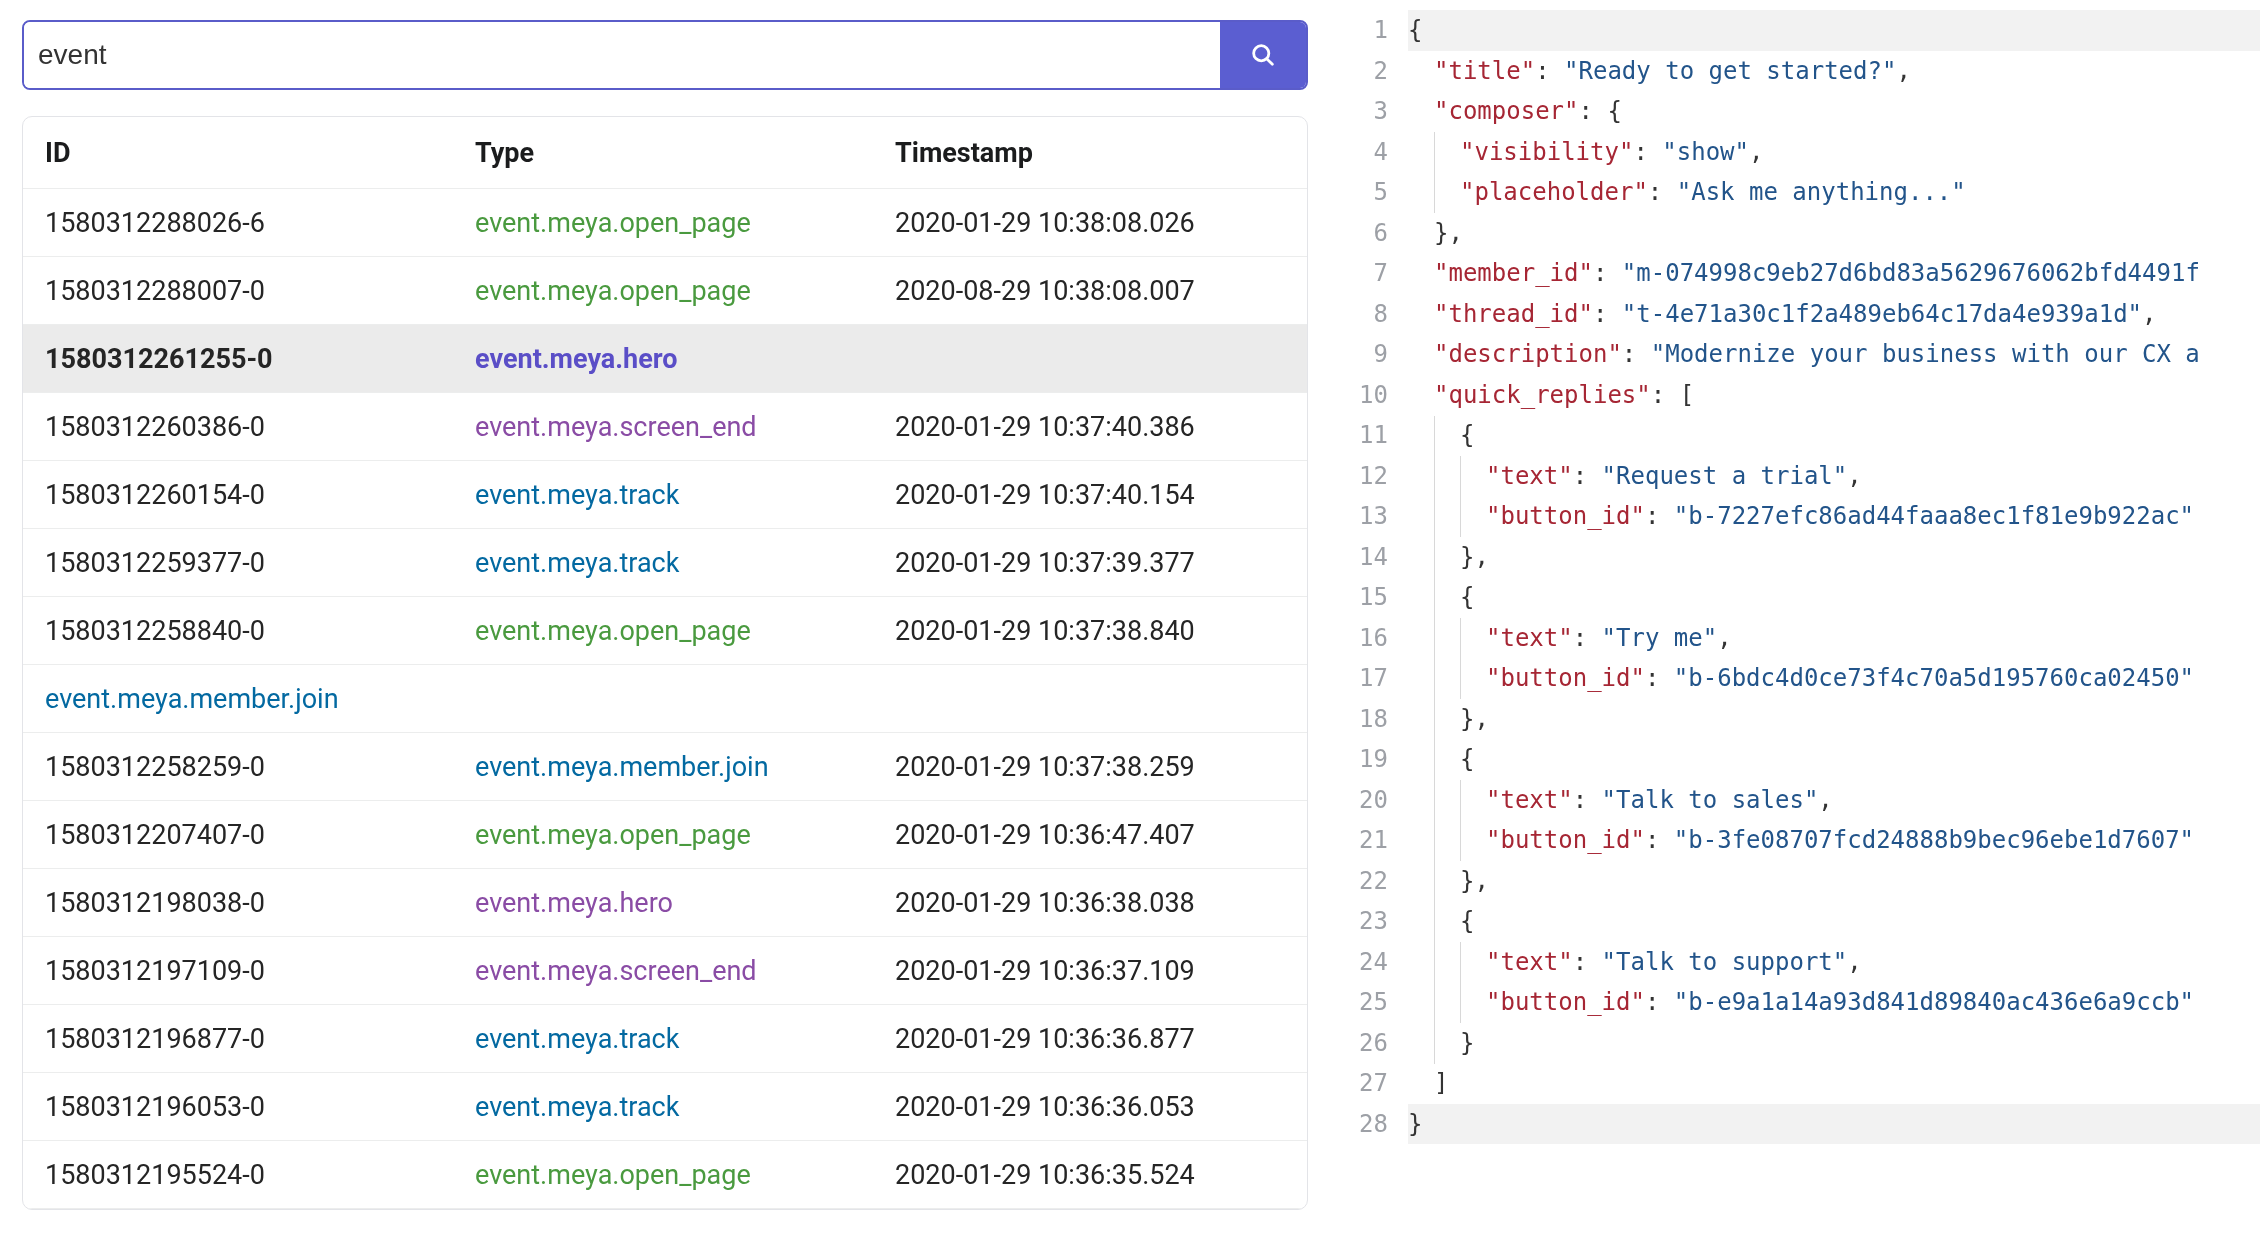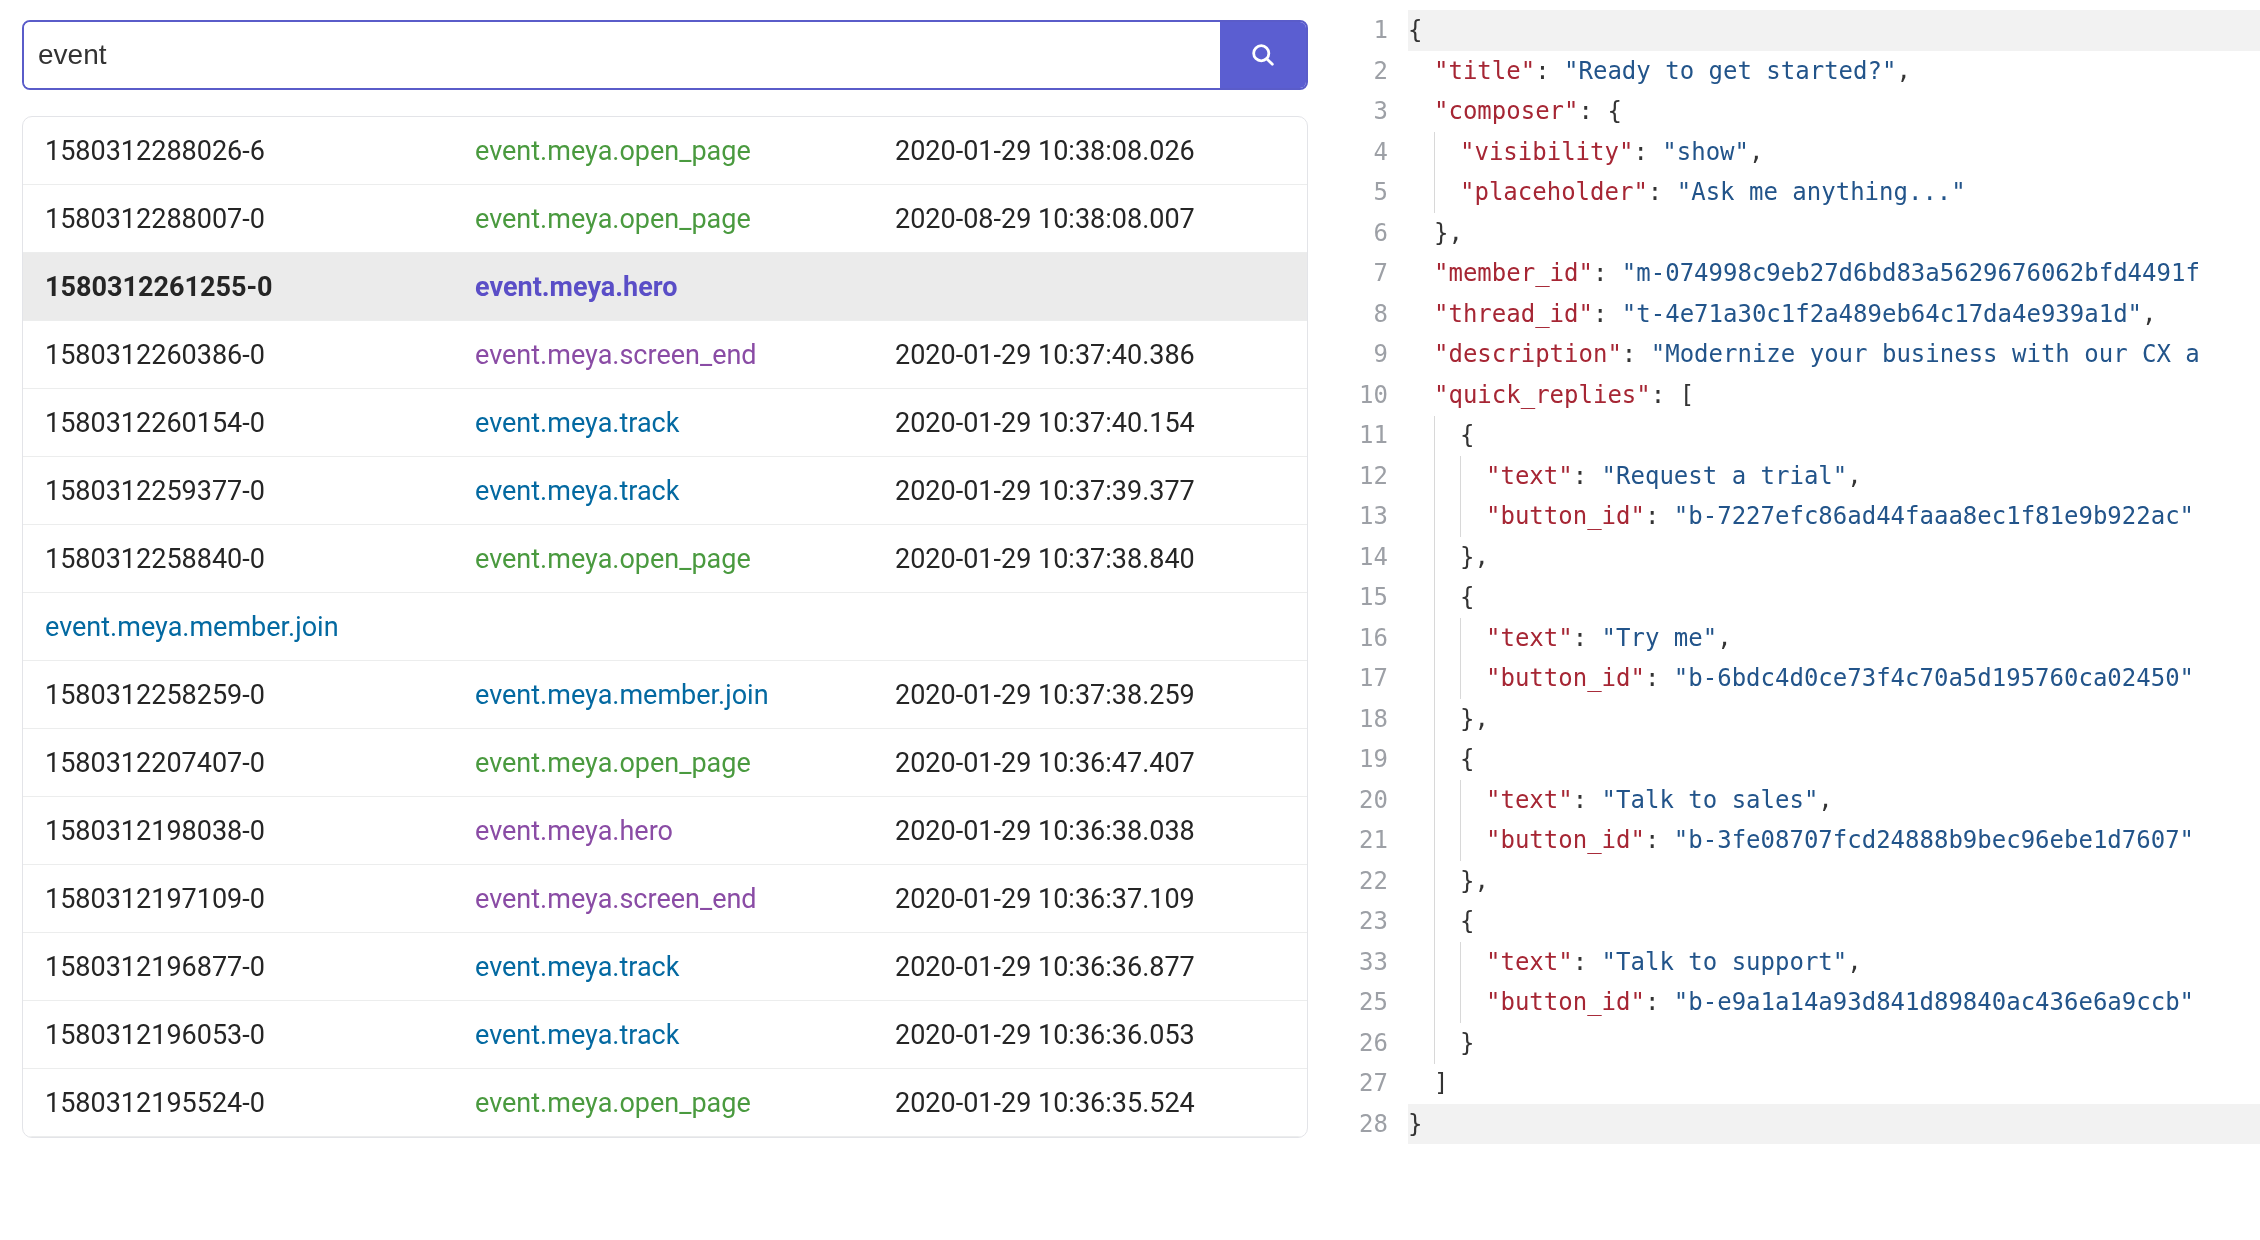--- a/index.html
+++ b/index.html
@@ -132,20 +132,25 @@
       <input class="search-input" type="text" value="event" style="">
       <button class="search-button">
         <svg width="28" height="28" viewBox="0 0 24 24" fill="none" stroke-width="2.4" stroke-linecap="round">
           <circle cx="10.5" cy="10.5" r="6.5"></circle>
           <line x1="20" y1="20" x2="15.2" y2="15.2"></line>
         </svg>
       </button>
     </div>
 
     <div class="table-card">
+      <div class="table-head">
+        <div class="col-id">ID</div>
+        <div class="col-type">Type</div>
+        <div class="col-ts">Timestamp</div>
+      </div>
       <div id="table-body">
           <div class="table-row">
             <div class="col-id">1580312288026-6</div>
             <div class="col-type type-green">event.meya.open_page</div>
             <div class="col-ts">2020-01-29 10:38:08.026</div>
           </div>
           <div class="table-row">
             <div class="col-id">1580312288007-0</div>
             <div class="col-type type-green">event.meya.open_page</div>
             <div class="col-ts">2020-08-29 10:38:08.007</div>
@@ -235,21 +240,21 @@
         <div>14</div>
         <div>15</div>
         <div>16</div>
         <div>17</div>
         <div>18</div>
         <div>19</div>
         <div>20</div>
         <div>21</div>
         <div>22</div>
         <div>23</div>
-        <div>33</div>
+        <div>24</div>
         <div>25</div>
         <div>26</div>
         <div>27</div>
         <div>28</div>
       </div>
     <div class="code" id="code"><div class="code-line hl"><span class="br">{</span></div><div class="code-line"><span class="ind" style="width: 26px;"></span><span class="key">"title"</span><span class="punc">: </span><span class="str">"Ready to get started?"</span><span class="punc">,</span></div><div class="code-line"><span class="ind" style="width: 26px;"></span><span class="key">"composer"</span><span class="punc">: </span><span class="br">{</span></div><div class="code-line"><span class="ind" style="width: 26px;"></span><span class="ind" style="width: 26px;"><span class="pipe"></span></span><span class="key">"visibility"</span><span class="punc">: </span><span class="str">"show"</span><span class="punc">,</span></div><div class="code-line"><span class="ind" style="width: 26px;"></span><span class="ind" style="width: 26px;"><span class="pipe"></span></span><span class="key">"placeholder"</span><span class="punc">: </span><span class="str">"Ask me anything..."</span></div><div class="code-line"><span class="ind" style="width: 26px;"></span><span class="br">}</span><span class="punc">,</span></div><div class="code-line"><span class="ind" style="width: 26px;"></span><span class="key">"member_id"</span><span class="punc">: </span><span class="str">"m-074998c9eb27d6bd83a5629676062bfd4491f</span></div><div class="code-line"><span class="ind" style="width: 26px;"></span><span class="key">"thread_id"</span><span class="punc">: </span><span class="str">"t-4e71a30c1f2a489eb64c17da4e939a1d"</span><span class="punc">,</span></div><div class="code-line"><span class="ind" style="width: 26px;"></span><span class="key">"description"</span><span class="punc">: </span><span class="str">"Modernize your business with our CX a</span></div><div class="code-line"><span class="ind" style="width: 26px;"></span><span class="key">"quick_replies"</span><span class="punc">: </span><span class="br">[</span></div><div class="code-line"><span class="ind" style="width: 26px;"></span><span class="ind" style="width: 26px;"><span class="pipe"></span></span><span class="br">{</span></div><div class="code-line"><span class="ind" style="width: 26px;"></span><span class="ind" style="width: 26px;"><span class="pipe"></span></span><span class="ind" style="width: 26px;"><span class="pipe"></span></span><span class="key">"text"</span><span class="punc">: </span><span class="str">"Request a trial"</span><span class="punc">,</span></div><div class="code-line"><span class="ind" style="width: 26px;"></span><span class="ind" style="width: 26px;"><span class="pipe"></span></span><span class="ind" style="width: 26px;"><span class="pipe"></span></span><span class="key">"button_id"</span><span class="punc">: </span><span class="str">"b-7227efc86ad44faaa8ec1f81e9b922ac"</span></div><div class="code-line"><span class="ind" style="width: 26px;"></span><span class="ind" style="width: 26px;"><span class="pipe"></span></span><span class="br">}</span><span class="punc">,</span></div><div class="code-line"><span class="ind" style="width: 26px;"></span><span class="ind" style="width: 26px;"><span class="pipe"></span></span><span class="br">{</span></div><div class="code-line"><span class="ind" style="width: 26px;"></span><span class="ind" style="width: 26px;"><span class="pipe"></span></span><span class="ind" style="width: 26px;"><span class="pipe"></span></span><span class="key">"text"</span><span class="punc">: </span><span class="str">"Try me"</span><span class="punc">,</span></div><div class="code-line"><span class="ind" style="width: 26px;"></span><span class="ind" style="width: 26px;"><span class="pipe"></span></span><span class="ind" style="width: 26px;"><span class="pipe"></span></span><span class="key">"button_id"</span><span class="punc">: </span><span class="str">"b-6bdc4d0ce73f4c70a5d195760ca02450"</span></div><div class="code-line"><span class="ind" style="width: 26px;"></span><span class="ind" style="width: 26px;"><span class="pipe"></span></span><span class="br">}</span><span class="punc">,</span></div><div class="code-line"><span class="ind" style="width: 26px;"></span><span class="ind" style="width: 26px;"><span class="pipe"></span></span><span class="br">{</span></div><div class="code-line"><span class="ind" style="width: 26px;"></span><span class="ind" style="width: 26px;"><span class="pipe"></span></span><span class="ind" style="width: 26px;"><span class="pipe"></span></span><span class="key">"text"</span><span class="punc">: </span><span class="str">"Talk to sales"</span><span class="punc">,</span></div><div class="code-line"><span class="ind" style="width: 26px;"></span><span class="ind" style="width: 26px;"><span class="pipe"></span></span><span class="ind" style="width: 26px;"><span class="pipe"></span></span><span class="key">"button_id"</span><span class="punc">: </span><span class="str">"b-3fe08707fcd24888b9bec96ebe1d7607"</span></div><div class="code-line"><span class="ind" style="width: 26px;"></span><span class="ind" style="width: 26px;"><span class="pipe"></span></span><span class="br">}</span><span class="punc">,</span></div><div class="code-line"><span class="ind" style="width: 26px;"></span><span class="ind" style="width: 26px;"><span class="pipe"></span></span><span class="br">{</span></div><div class="code-line"><span class="ind" style="width: 26px;"></span><span class="ind" style="width: 26px;"><span class="pipe"></span></span><span class="ind" style="width: 26px;"><span class="pipe"></span></span><span class="key">"text"</span><span class="punc">: </span><span class="str">"Talk to support"</span><span class="punc">,</span></div><div class="code-line"><span class="ind" style="width: 26px;"></span><span class="ind" style="width: 26px;"><span class="pipe"></span></span><span class="ind" style="width: 26px;"><span class="pipe"></span></span><span class="key">"button_id"</span><span class="punc">: </span><span class="str">"b-e9a1a14a93d841d89840ac436e6a9ccb"</span></div><div class="code-line"><span class="ind" style="width: 26px;"></span><span class="ind" style="width: 26px;"><span class="pipe"></span></span><span class="br">}</span></div><div class="code-line"><span class="ind" style="width: 26px;"></span><span class="br">]</span></div><div class="code-line hl"><span class="br">}</span></div></div>
   </div>
 </div>
 
 </body></html>

